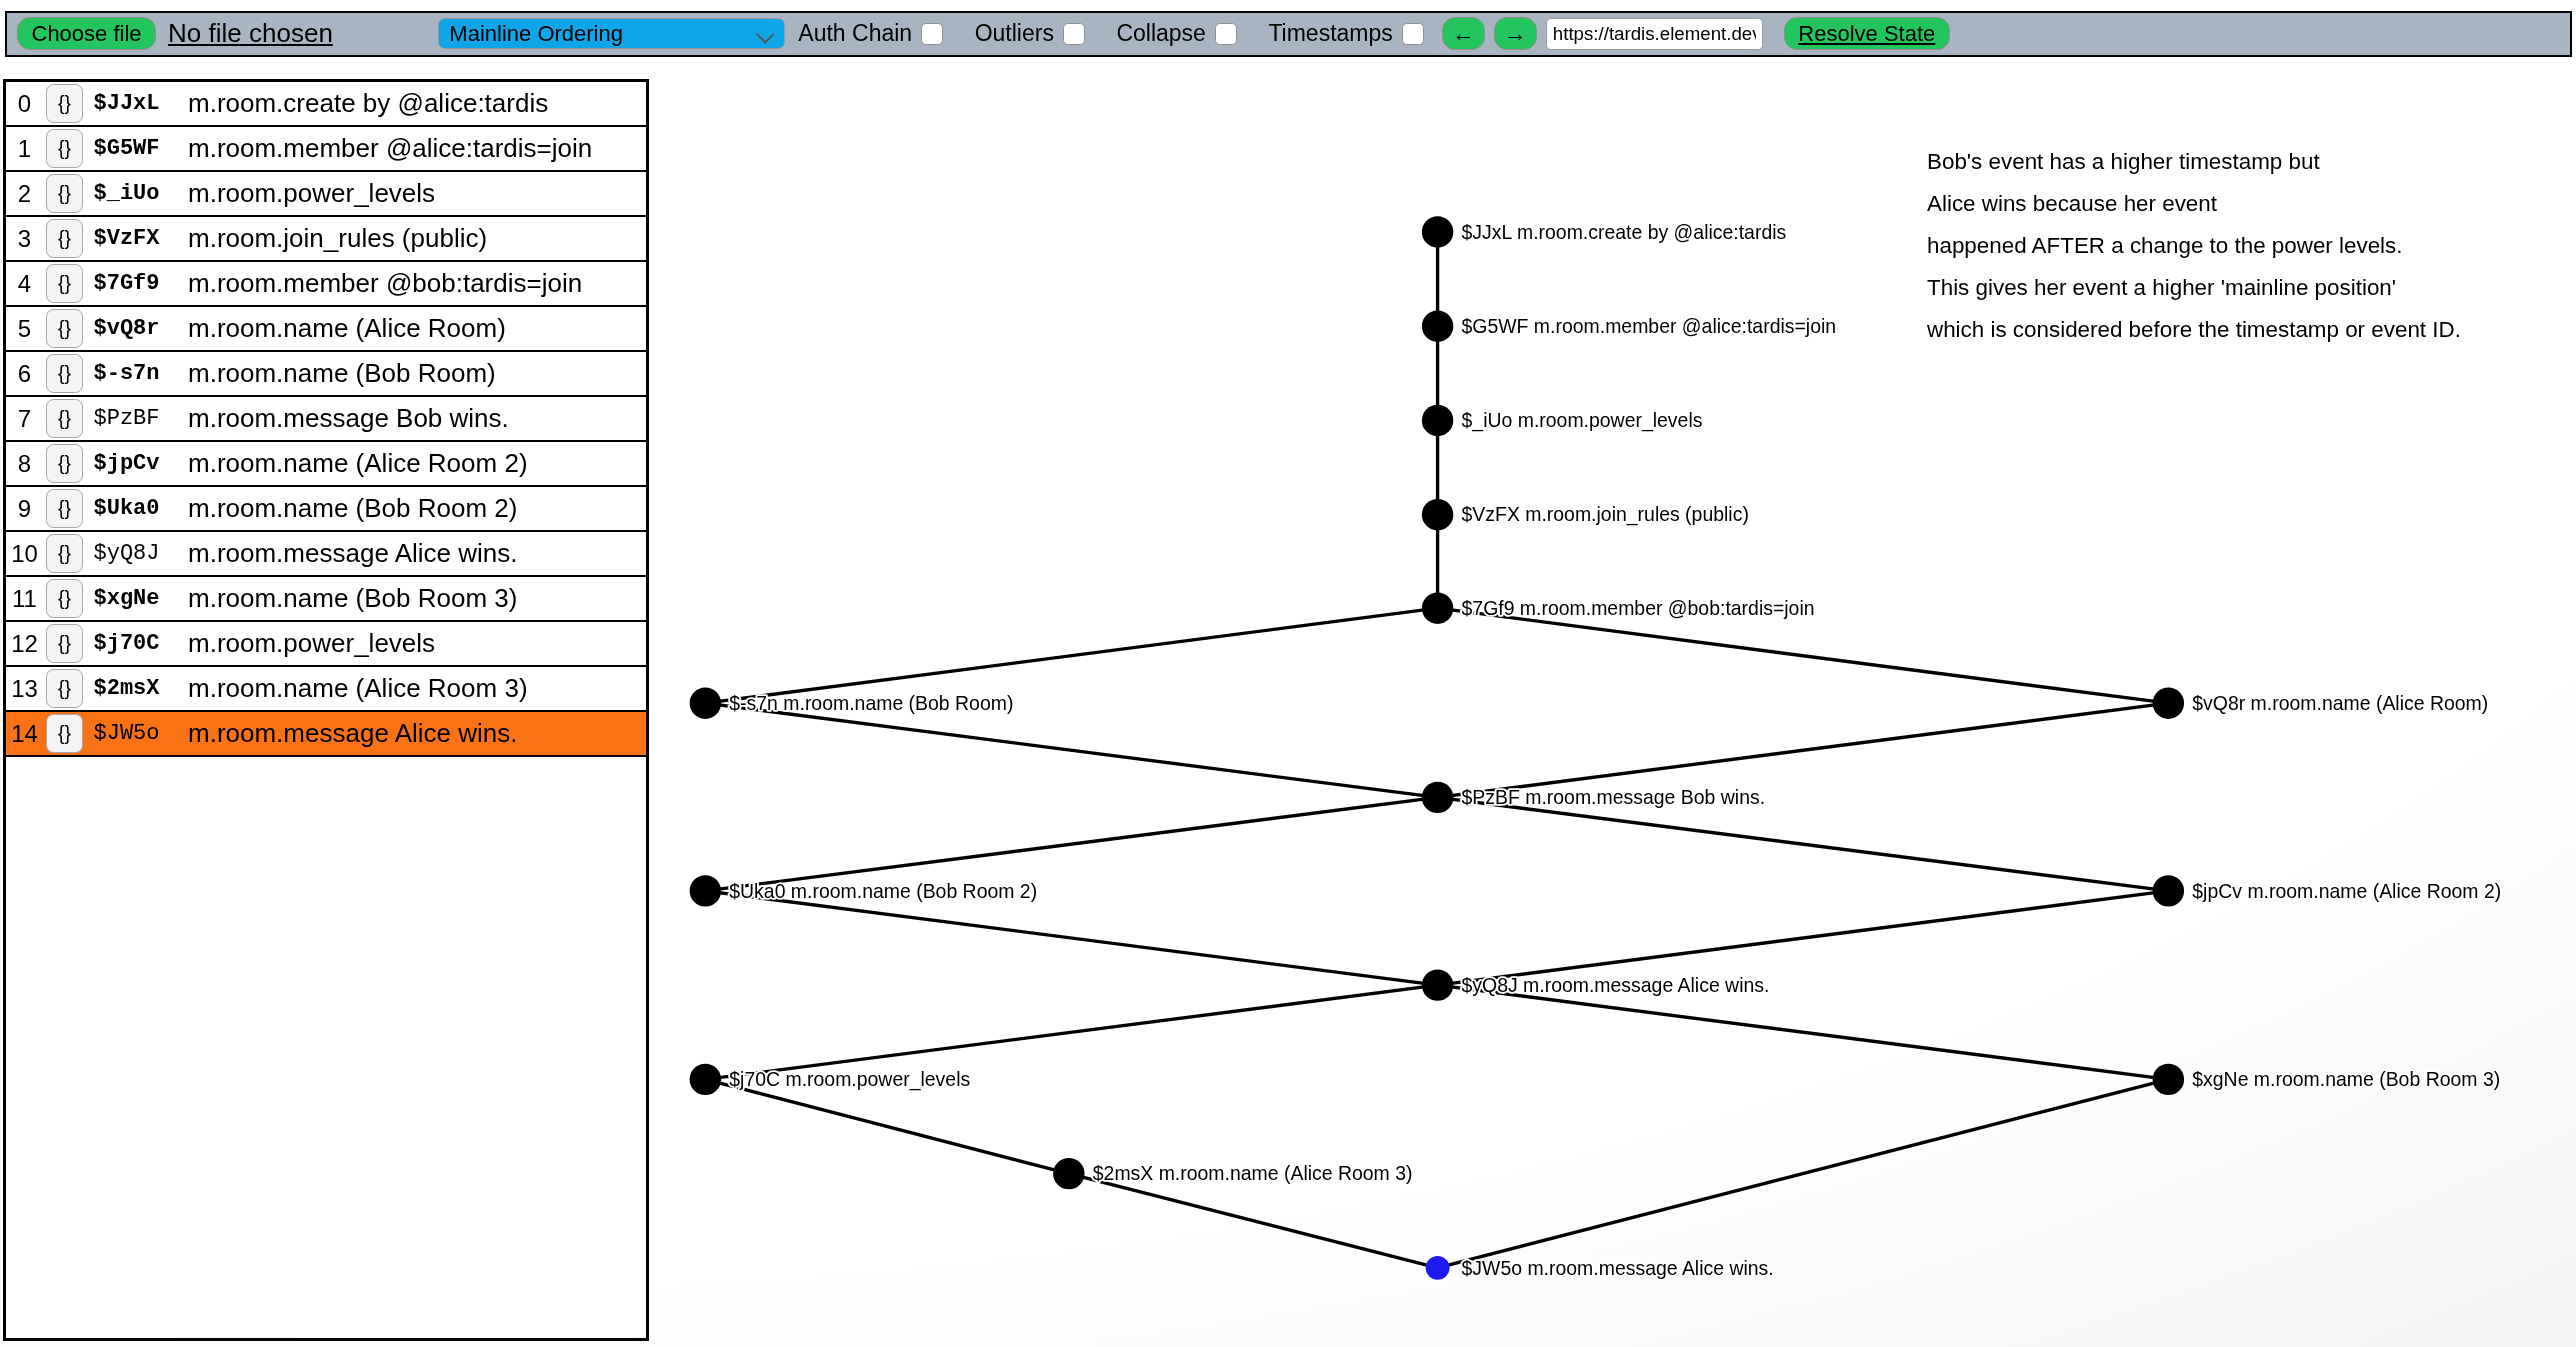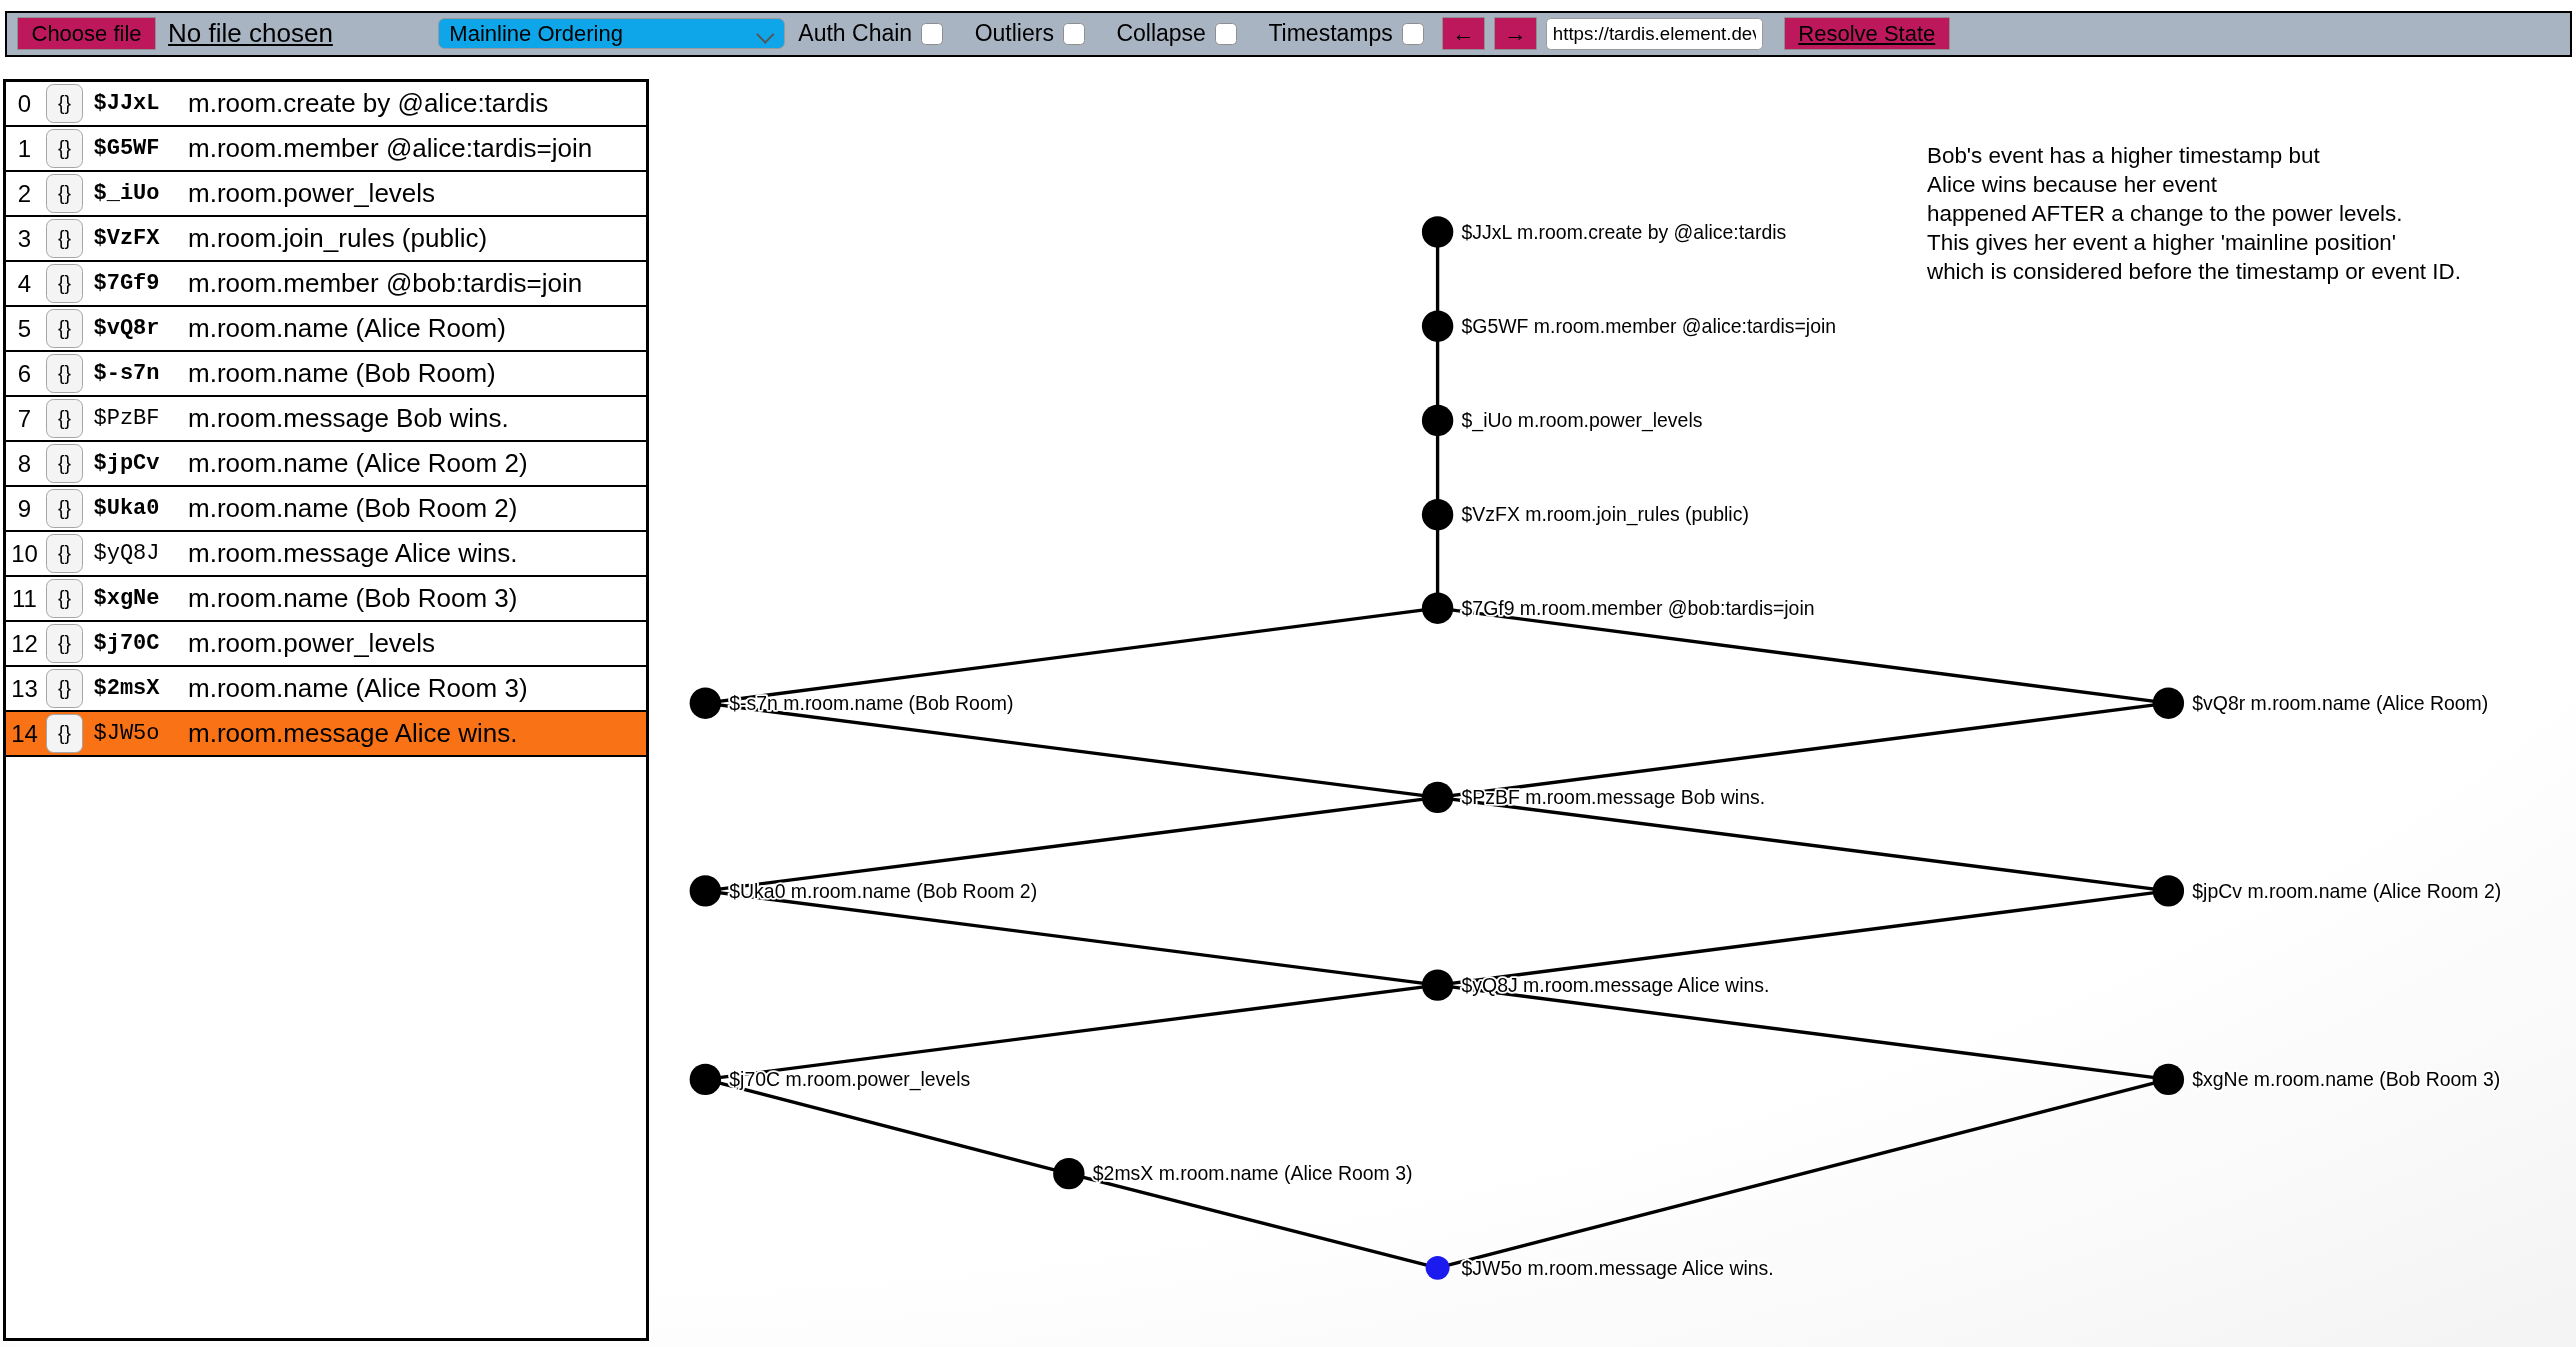--- a/index.html
+++ b/index.html
@@ -9,21 +9,21 @@
     background:radial-gradient(160% 150% at 18% 8%, #ffffff 58%, #e9e9e9 100%);
   }
 
   
   .toolbar{
     position:absolute;left:4.5px;top:10.5px;right:4.5px;height:42px;
     background:#a9b4c3;border:2.2px solid #000;
     display:flex;align-items:center;padding:0 10.5px;box-sizing:content-box;
   }
   .btn{
-    background:#be185d;border:1.5px solid #8f8f8f;border-radius:1px;
+    background:#22c55e;border:1.5px solid #8f8f8f;border-radius:13px;
     font-family:"Liberation Sans",sans-serif;font-size:22px;color:#000;
     height:33px;padding:0 13.5px;display:flex;align-items:center;justify-content:center;
   }
   .file-status{font-size:26px;margin-left:12px;text-decoration:underline;}
   .select{
     width:347px;height:31px;background:#0ea5e9;border:1.5px solid #9a9a9a;border-radius:6.7px;
     margin-left:105px;display:flex;align-items:center;padding:0 10.5px;box-sizing:border-box;
     font-size:22px;position:relative;
   }
   .chev{
@@ -72,21 +72,21 @@
   #graph-svg{position:absolute;left:0;top:0;}
   .node{cursor:pointer;}
   .edge{stroke:#000;stroke-width:4.5;}
   .nlabel{
     font-family:"Liberation Sans",sans-serif;font-size:26px;fill:#000;
     paint-order:stroke;stroke:#fff;stroke-width:5px;stroke-linejoin:round;
   }
 
   
   .annotation{
-    position:absolute;left:1927px;top:141px;font-size:22.4px;line-height:29px;
+    position:absolute;left:1927px;top:141px;font-size:22.4px;line-height:42px;
     white-space:pre-line;color:#000;
   }
 </style>
 </head>
 <body>
 
 <div class="toolbar">
   <button class="btn">Choose file</button>
   <span class="file-status">No file chosen</span>
 

